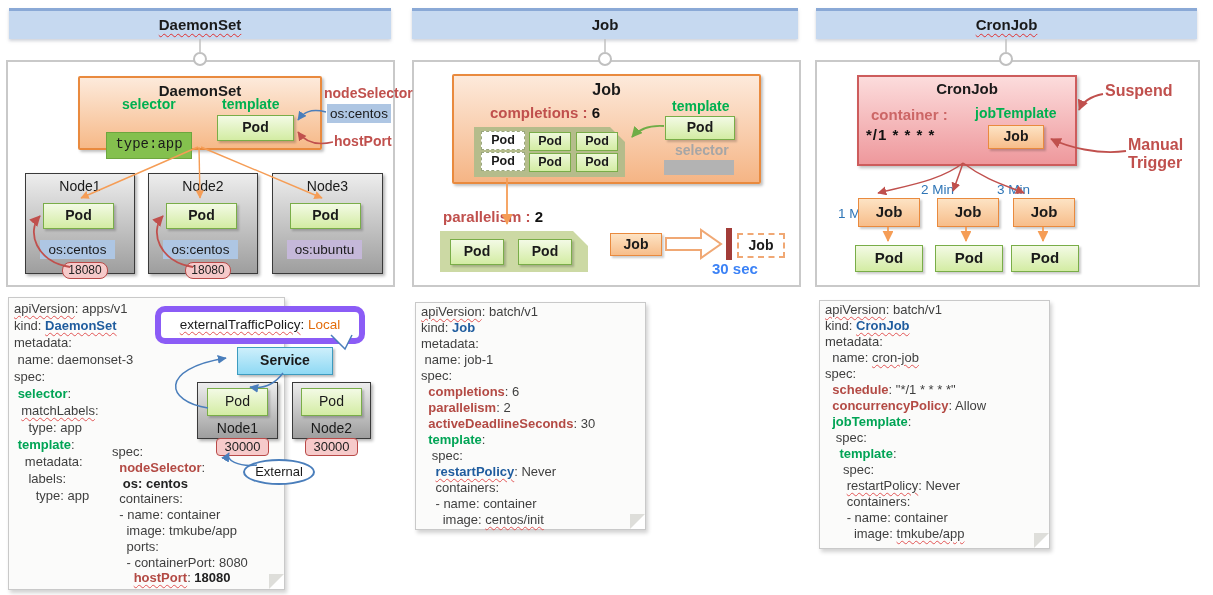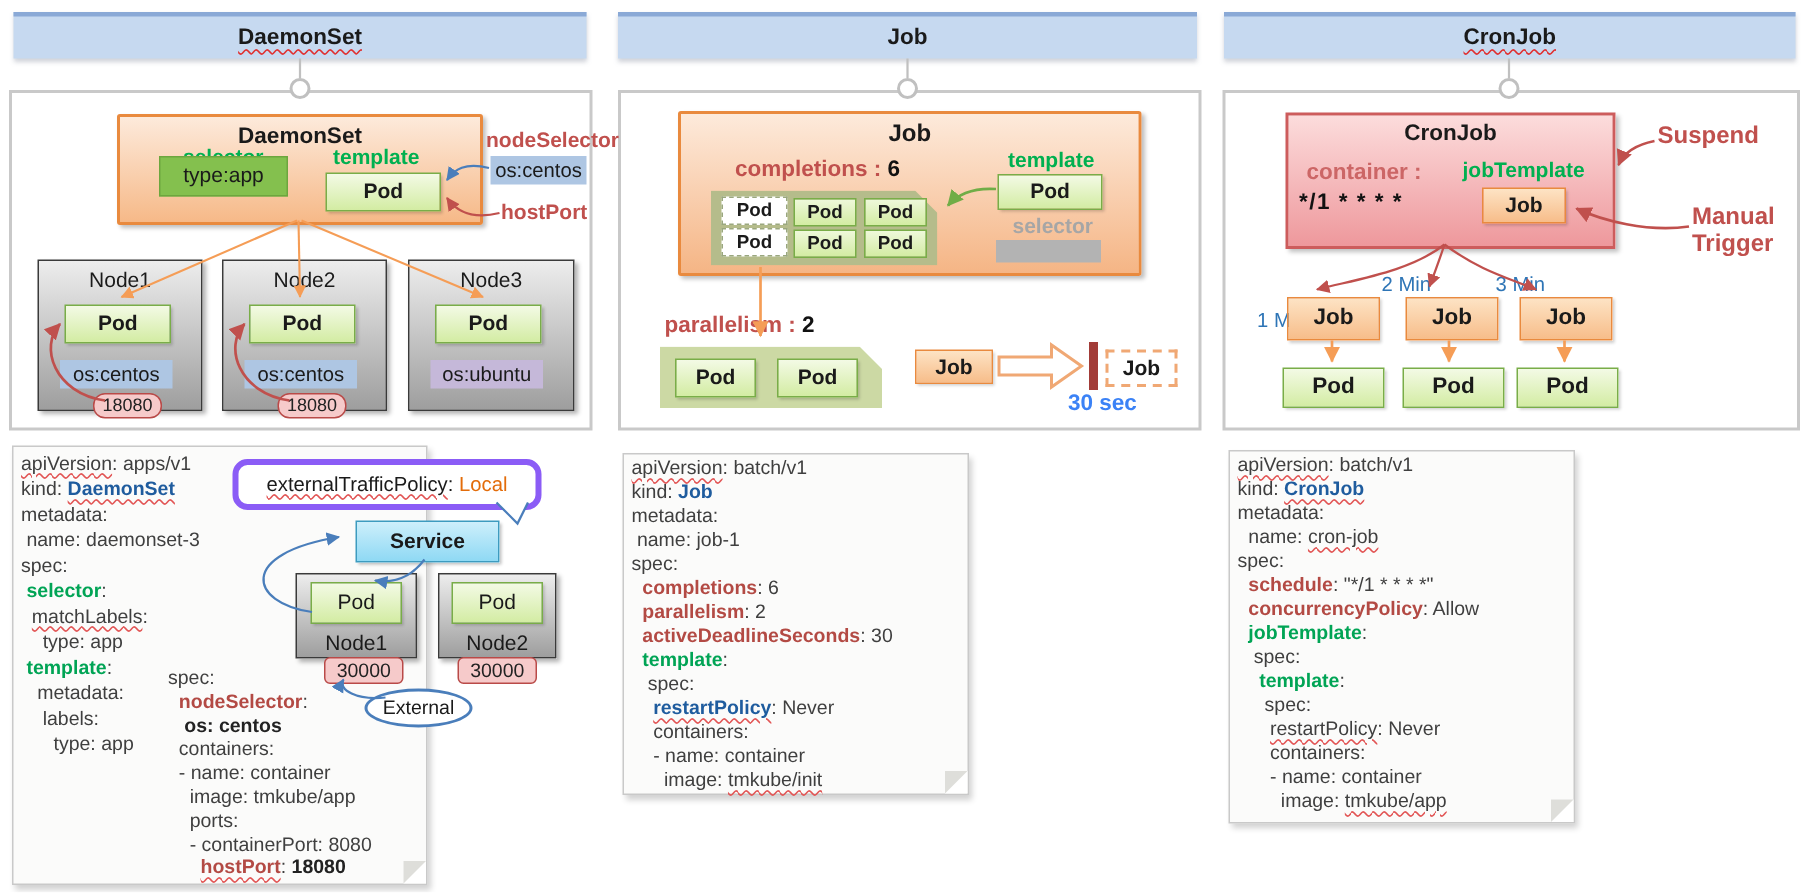--- a/index.html
+++ b/index.html
@@ -56,21 +56,21 @@
   .ytext{position:absolute;}
   .yline{white-space:pre;font-size:13px;line-height:16px;color:#3f3f3f;}
   .lh17 .yline{line-height:17px;}
   .lh158 .yline{line-height:15.8px;}
   .y-wavy{text-decoration:underline wavy #e25555;text-decoration-thickness:1px;text-underline-offset:2px;}
   .y-blue{color:#1f5c9e;font-weight:bold;}
   .y-red{color:#b34a44;font-weight:bold;}
   .y-green{color:#00a455;font-weight:bold;}
   .y-bold{font-weight:bold;color:#222;}
   
-  .bubble{background:#fff;border:4px solid #8b5cf6;border-radius:10px;text-align:center;
+  .bubble{background:#fff;border:6px solid #8b5cf6;border-radius:10px;text-align:center;
           font-size:13.5px;line-height:26px;white-space:nowrap;}
   .bubble .orange{color:#e36c0a;}
   .servicebox{background:linear-gradient(#cdeffb,#8fd9f4);border:1.5px solid #3d9bbf;text-align:center;
               font-weight:bold;font-size:14px;line-height:24px;box-shadow:1.5px 1.5px 2px rgba(0,0,0,.25);}
   .ellipse{background:#fff;border:2px solid #4a7ebb;border-radius:50%;text-align:center;
            font-size:13px;line-height:21px;}
   svg.overlay{position:absolute;left:0;top:0;pointer-events:none;}
 </style>
 </head>
 <body>
@@ -89,21 +89,21 @@
 
   <div class="abs panel" style="left:6px;top:60px;width:385px;height:223px;"></div>
   <div class="abs panel" style="left:412px;top:60px;width:385px;height:223px;"></div>
   <div class="abs panel" style="left:815px;top:60px;width:381px;height:223px;"></div>
 
   <div class="abs dsbox" style="left:78px;top:76px;width:240px;height:70px;">
     <div class="titleline" style="margin-top:4px;">DaemonSet</div>
   </div>
   <div class="abs greenlabel" style="left:122px;top:96px;">selector</div>
   <div class="abs greenlabel" style="left:222px;top:96px;">template</div>
-  <div class="abs typeapp" style="left:106px;top:104px;width:84px;height:25px;">type:app</div>
+  <div class="abs typeapp" style="left:106px;top:132px;width:84px;height:25px;font-family:Liberation Mono, monospace;">type:app</div>
   <div class="abs podbox" style="left:217px;top:115px;width:75px;height:24px;line-height:23px;">Pod</div>
 
   <div class="abs redlabel" style="left:324px;top:85px;">nodeSelector</div>
   <div class="abs chip chip-blue" style="left:327px;top:104px;width:64px;height:19px;">os:centos</div>
   <div class="abs redlabel" style="left:334px;top:133px;">hostPort</div>
 
   <div class="abs nodebox" style="left:25px;top:173px;width:108px;height:99px;">
     <div class="nodetitle" style="margin-top:4px;">Node1</div>
   </div>
   <div class="abs podbox" style="left:43px;top:203px;width:69px;height:24px;line-height:23px;">Pod</div>
@@ -214,21 +214,21 @@
       <div class="yline"><span> name: job-1</span></div>
       <div class="yline"><span>spec:</span></div>
       <div class="yline"><span>  </span><span class="y-red">completions</span><span>: 6</span></div>
       <div class="yline"><span>  </span><span class="y-red">parallelism</span><span>: 2</span></div>
       <div class="yline"><span>  </span><span class="y-red">activeDeadlineSeconds</span><span>: 30</span></div>
       <div class="yline"><span>  </span><span class="y-green">template</span><span>:</span></div>
       <div class="yline"><span>   spec:</span></div>
       <div class="yline"><span>    </span><span class="y-blue y-wavy">restartPolicy</span><span>: Never</span></div>
       <div class="yline"><span>    containers:</span></div>
       <div class="yline"><span>    - name: container</span></div>
-      <div class="yline"><span>      image: </span><span class="y-wavy">tmkube/init</span></div>
+      <div class="yline"><span>      image: </span><span class="y-wavy">centos/init</span></div>
     </div>
 
   <div class="abs note" style="left:819px;top:300px;width:229px;height:247px;"></div>
   <div class="abs ytext" style="left:825px;top:302px;">
       <div class="yline"><span class="y-wavy">apiVersion</span><span>: batch/v1</span></div>
       <div class="yline"><span>kind: </span><span class="y-blue y-wavy">CronJob</span></div>
       <div class="yline"><span>metadata:</span></div>
       <div class="yline"><span>  name: </span><span class="y-wavy">cron-job</span></div>
       <div class="yline"><span>spec:</span></div>
       <div class="yline"><span>  </span><span class="y-red">schedule</span><span>: "*/1 * * * *"</span></div>

